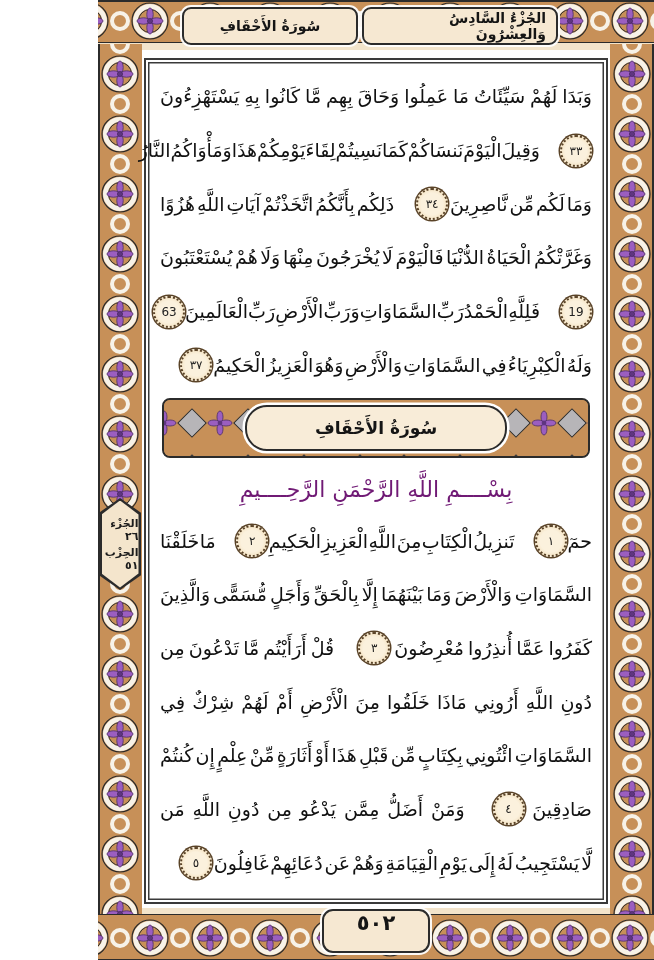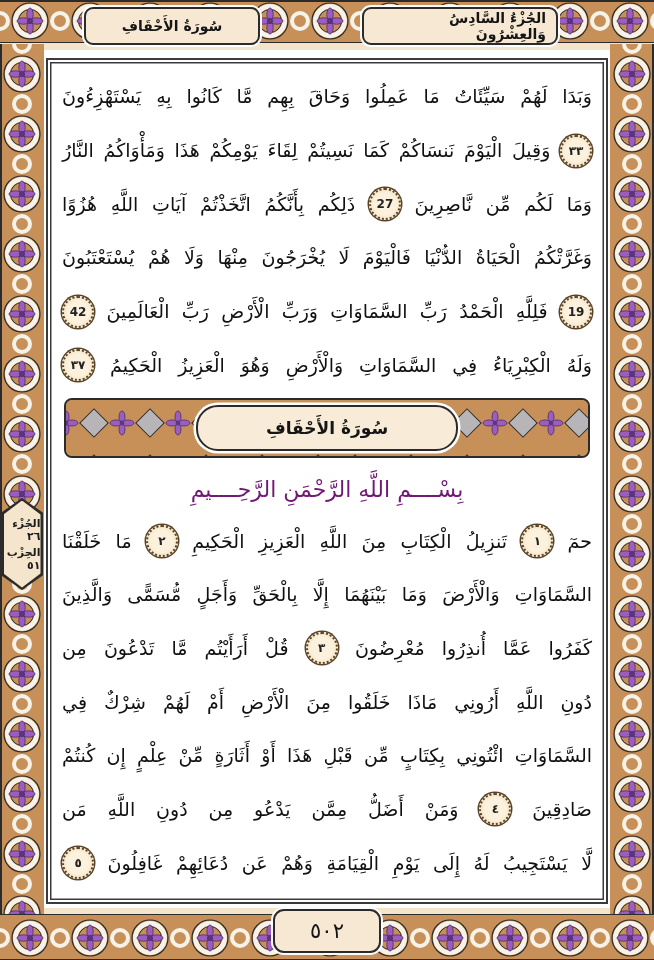--- a/index.html
+++ b/index.html
@@ -1,16 +1,16 @@
 <!DOCTYPE html>
 <html lang="ar" dir="rtl"><head>
 <meta charset="utf-8">
 <style>
   html,body{margin:0;padding:0;background:#ffffff;}
-  .page{position:relative;width:654px;height:960px;background:#ffffff;overflow:hidden;
+  .page{position:relative;width:556px;height:960px;background:#ffffff;overflow:hidden;
         font-family:"DejaVu Sans",sans-serif;color:#151515;}
   .band{position:absolute;overflow:hidden;}
   .band svg{display:block;}
   .band-top{top:0;left:0;right:0;height:50px;}
   .band-bottom{bottom:0;left:0;right:0;height:52px;}
   .band-left{top:44px;bottom:46px;left:0;width:44px;}
   .band-right{top:44px;bottom:46px;right:0;width:44px;}
   .cream-strip{height:8px;background:#f3e4cb;border-top:1.5px solid #2b2b2b;}
   .cream-strip-b{height:6px;background:#f3e4cb;border-bottom:1.5px solid #2b2b2b;}
 
@@ -27,21 +27,21 @@
   .lines{display:flex;flex-direction:column;}
   #lines-top{flex:6;}
   #lines-bottom{flex:7;}
   .qline{flex:1;display:flex;justify-content:space-between;align-items:center;
      direction:rtl;font-size:19px;line-height:1;white-space:nowrap;color:#111;}
   .qline .word{display:inline-block;}
   .vmark{flex:0 0 auto;width:28px;height:28px;border-radius:50%;
      background:radial-gradient(circle,#fbf1dd 55%,#efd8ae 100%);
      border:2px dotted #5a4327;box-shadow:0 0 0 1.5px #5a4327;
      display:flex;align-items:center;justify-content:center;
-     font-size:12px;font-weight:bold;color:#222;}
+     font-size:12px;font-weight:normal;color:#222;margin-left:20px;}
 
   .surah-banner{height:56px;margin:6px 2px;border:2.5px solid #2b2b2b;border-radius:8px;
      background:#c79058;position:relative;display:flex;align-items:stretch;overflow:hidden;
      box-shadow:0 0 0 2px #ffffff;}
   .surah-banner svg{flex:1;height:100%;}
   .banner-cartouche{position:absolute;left:50%;top:5px;bottom:5px;transform:translateX(-50%);
      width:258px;background:#f8ecd8;border:2px solid #2b2b2b;border-radius:22px;
      box-shadow:0 0 0 2.5px #ffffff;display:flex;align-items:center;justify-content:center;
      font-size:17px;font-weight:bold;}
   .bismillah{height:50px;display:flex;align-items:center;justify-content:center;
@@ -49,22 +49,22 @@
 
   .medallion{position:absolute;left:1px;top:498px;width:42px;height:92px;z-index:5;
      clip-path:polygon(50% 0,100% 16%,100% 84%,50% 100%,0 84%,0 16%);background:#2b2b2b;
      display:flex;}
   .medallion-inner{flex:1;margin:2.5px;clip-path:polygon(50% 0,100% 16%,100% 84%,50% 100%,0 84%,0 16%);
      background:#f4e5cc;display:flex;flex-direction:column;align-items:flex-start;justify-content:center;
      gap:3px;font-size:11px;font-weight:bold;color:#1c1c1c;}
 
   .pagenum{position:absolute;left:50%;transform:translateX(-50%);bottom:7px;width:104px;height:40px;
      background:#f6e8d2;border:2px solid #2b2b2b;border-radius:11px;
-     box-shadow:0 0 0 2px rgba(255,255,255,.95);display:flex;align-items:center;justify-content:center;
-     font-size:21px;font-weight:normal;z-index:4;letter-spacing:5px;}
+     box-shadow:0 0 0 2px rgba(255,255,255,.95);display:flex;justify-content:center;
+     font-size:21px;font-weight:bold;z-index:4;letter-spacing:5px;}
 </style>
 </head>
 <body>
 
 <div class="page">
 
   <div class="band band-top">
     <svg width="654" height="42">
       <defs>
         <pattern id="ph1" width="60" height="42" patternUnits="userSpaceOnUse">
@@ -206,21 +206,21 @@
           <span class="word">يَوْمِكُمْ</span>
           <span class="word">هَذَا</span>
           <span class="word">وَمَأْوَاكُمُ</span>
           <span class="word">النَّارُ</span>
         </div>
         <div class="qline">
           <span class="word">وَمَا</span>
           <span class="word">لَكُم</span>
           <span class="word">مِّن</span>
           <span class="word">نَّاصِرِينَ</span>
-          <span class="vmark">27</span>
+          <span class="vmark">٣٤</span>
           <span class="word">ذَلِكُم</span>
           <span class="word">بِأَنَّكُمُ</span>
           <span class="word">اتَّخَذْتُمْ</span>
           <span class="word">آيَاتِ</span>
           <span class="word">اللَّهِ</span>
           <span class="word">هُزُوًا</span>
         </div>
         <div class="qline">
           <span class="word">وَغَرَّتْكُمُ</span>
           <span class="word">الْحَيَاةُ</span>
@@ -236,21 +236,21 @@
         <div class="qline">
           <span class="vmark">19</span>
           <span class="word">فَلِلَّهِ</span>
           <span class="word">الْحَمْدُ</span>
           <span class="word">رَبِّ</span>
           <span class="word">السَّمَاوَاتِ</span>
           <span class="word">وَرَبِّ</span>
           <span class="word">الْأَرْضِ</span>
           <span class="word">رَبِّ</span>
           <span class="word">الْعَالَمِينَ</span>
-          <span class="vmark">42</span>
+          <span class="vmark">63</span>
         </div>
         <div class="qline">
           <span class="word">وَلَهُ</span>
           <span class="word">الْكِبْرِيَاءُ</span>
           <span class="word">فِي</span>
           <span class="word">السَّمَاوَاتِ</span>
           <span class="word">وَالْأَرْضِ</span>
           <span class="word">وَهُوَ</span>
           <span class="word">الْعَزِيزُ</span>
           <span class="word">الْحَكِيمُ</span>

